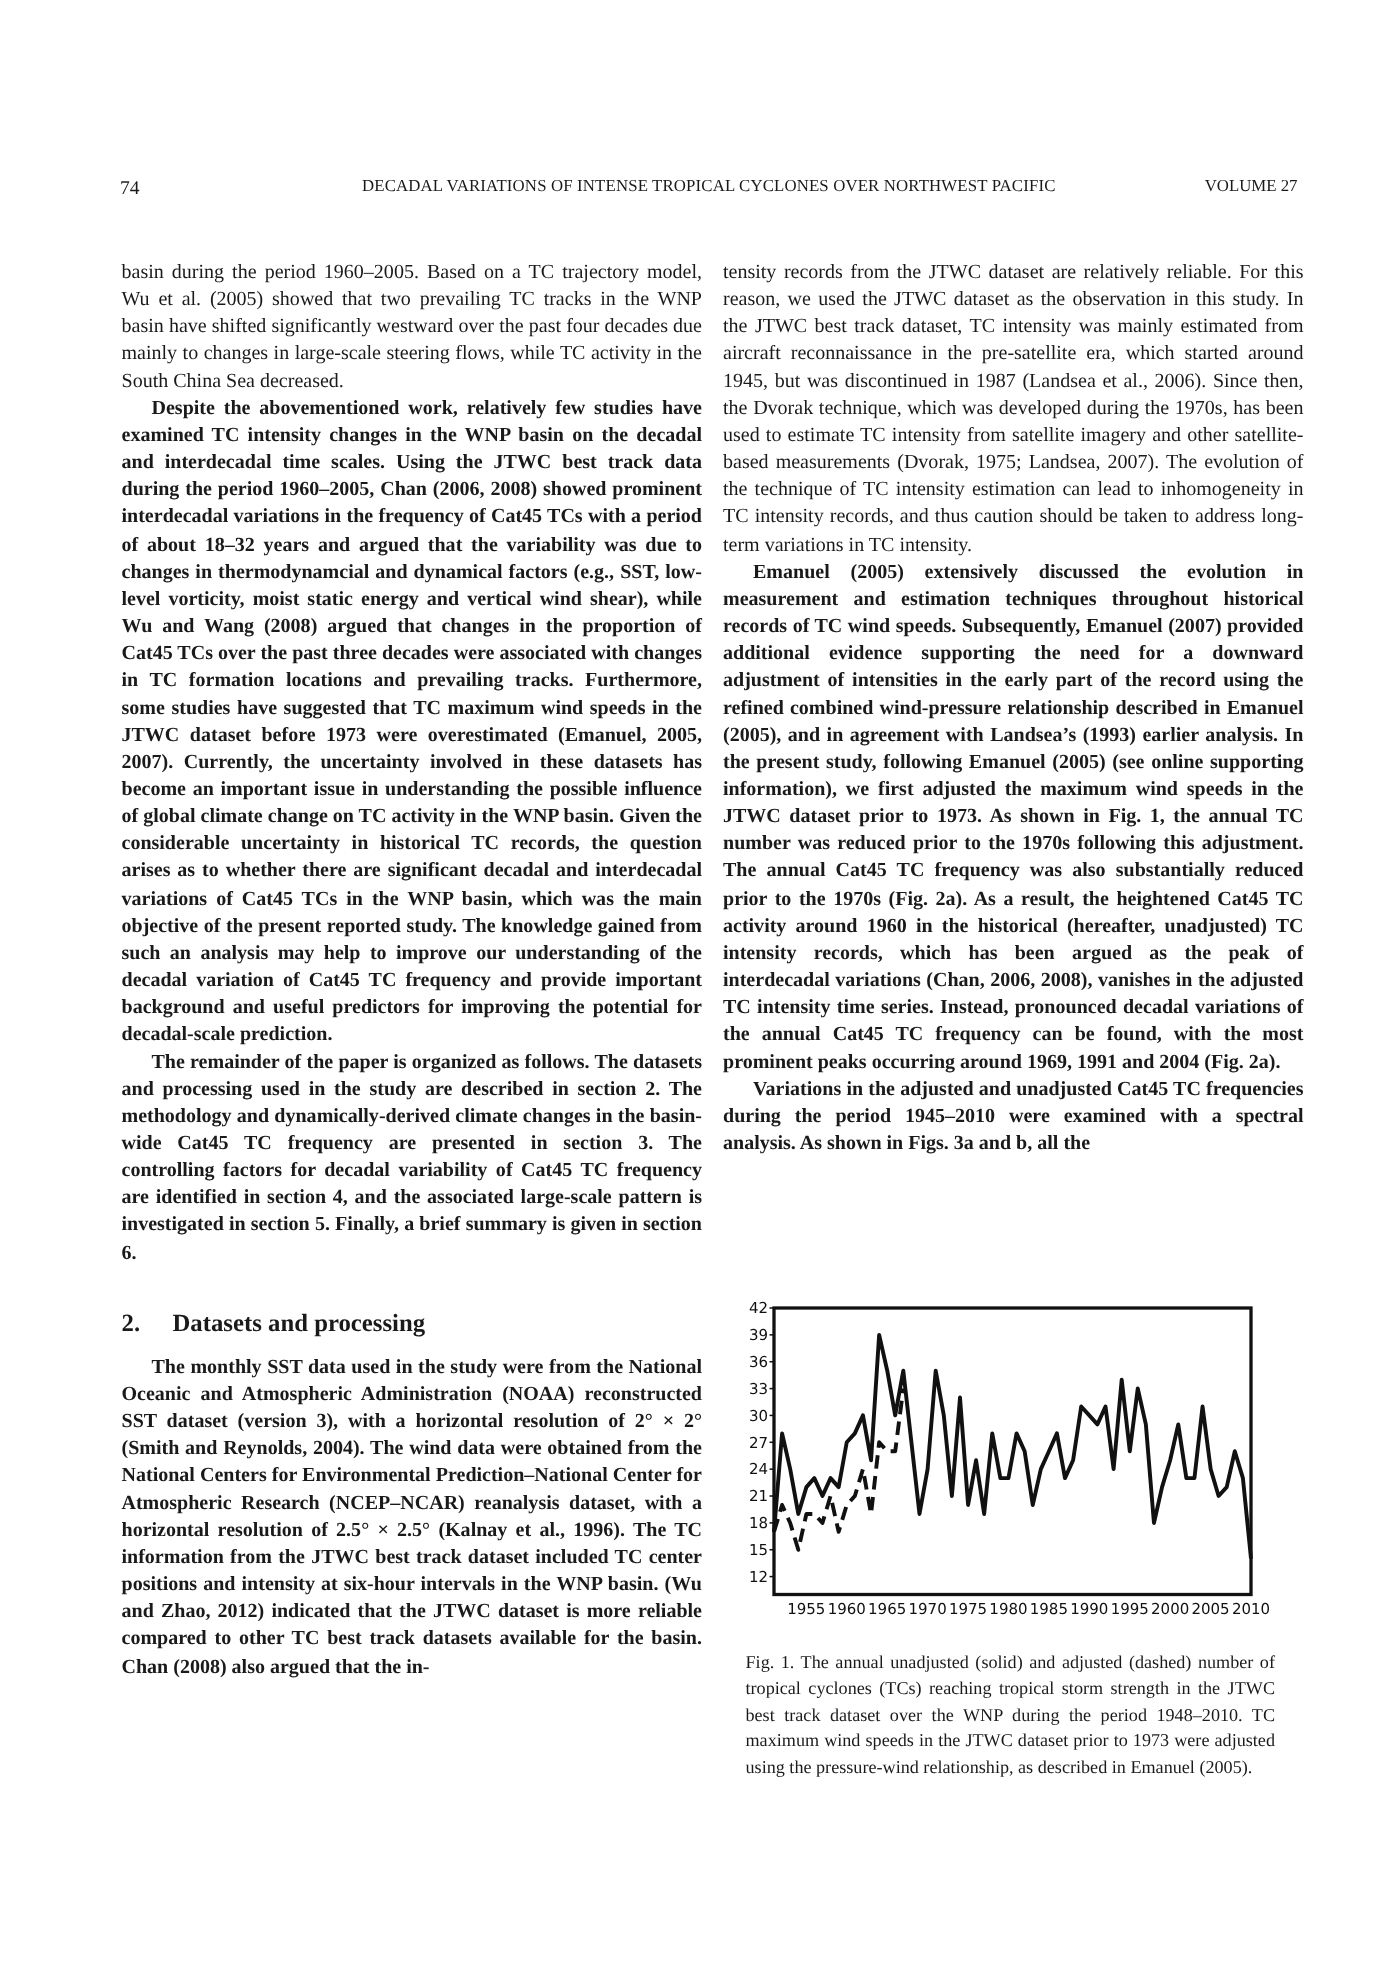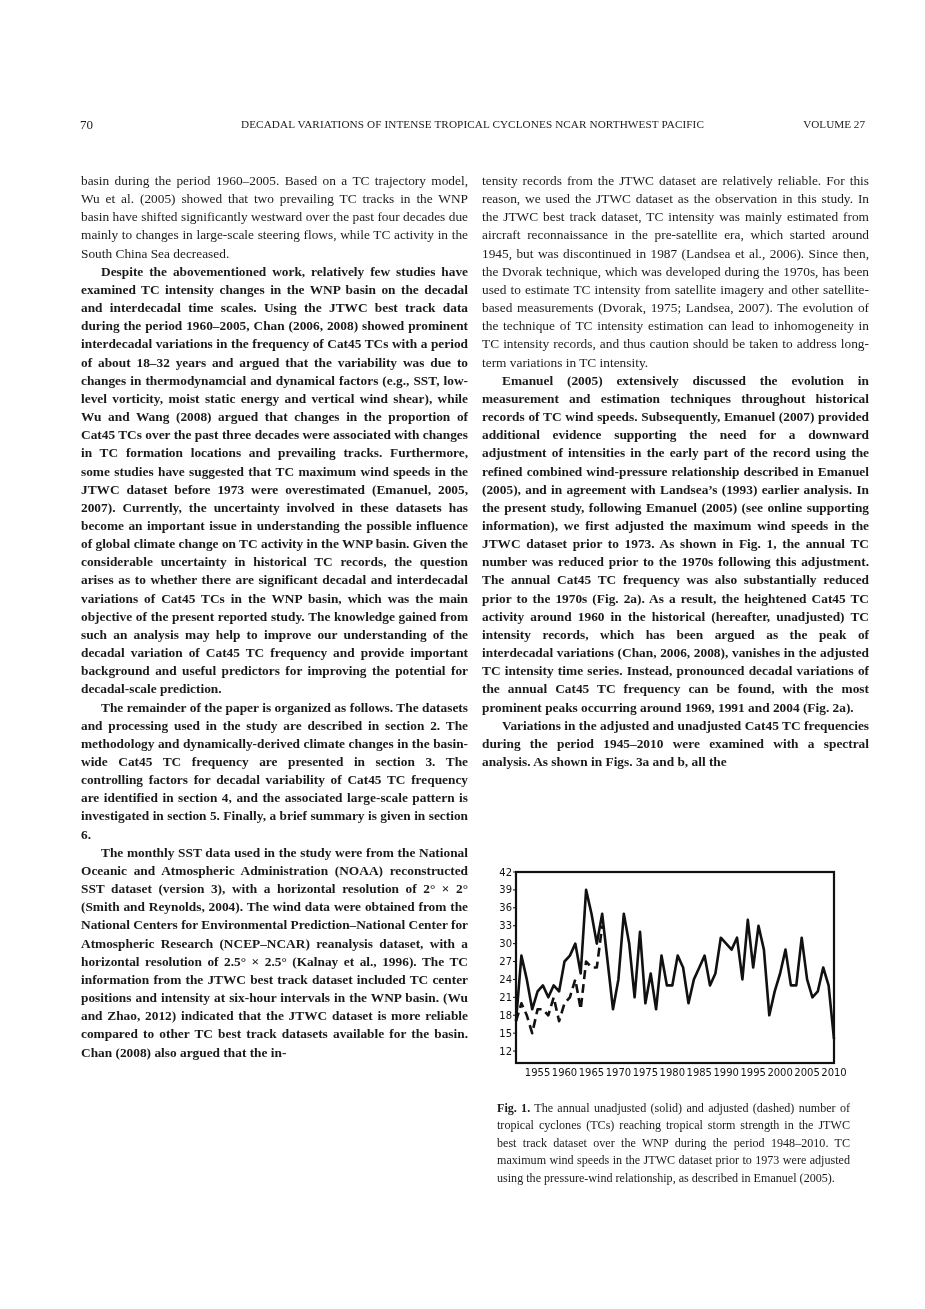--- a/index.html
+++ b/index.html
@@ -15,36 +15,39 @@
   .col.left { left: 81px; }
   .col.right { left: 482px; }
   .col p { margin: 0; }
   .col p.indent { text-indent: 20px; font-weight: bold; }
   .section-heading { font-weight: bold; font-size: 16.5px; margin: 28px 0 10px 0; line-height: 20px; text-align: left; }
   .section-heading .num { display: inline-block; width: 34px; }
   .figure { position: absolute; left: 490px; top: 862px; width: 370px; height: 220px; }
   .figure svg { display: block; }
   .caption { position: absolute; left: 497px; top: 1100px; width: 353px; font-size: 12.1px;
              line-height: 17.4px; text-align: justify; }
-  .caption b { font-weight: bold; }
+  .caption b { font-weight: normal; }
   .tick-label { font-family: "DejaVu Sans", "Liberation Sans", sans-serif; font-size: 10px; fill: #111; }
 </style>
 </head>
 <body>
 
 <div class="running-head">
-  <span class="pg">70</span>
-  <span class="title">DECADAL VARIATIONS OF INTENSE TROPICAL CYCLONES NCAR NORTHWEST PACIFIC</span>
+  <span class="pg">74</span>
+  <span class="title">DECADAL VARIATIONS OF INTENSE TROPICAL CYCLONES OVER NORTHWEST PACIFIC</span>
   <span class="vol">VOLUME 27</span>
 </div>
 
 <div class="col left">
   <p>basin during the period 1960–2005. Based on a TC trajectory model, Wu et al. (2005) showed that two prevailing TC tracks in the WNP basin have shifted significantly westward over the past four decades due mainly to changes in large-scale steering flows, while TC activity in the South China Sea decreased.</p>
   <p class="indent">Despite the abovementioned work, relatively few studies have examined TC intensity changes in the WNP basin on the decadal and interdecadal time scales. Using the JTWC best track data during the period 1960–2005, Chan (2006, 2008) showed prominent interdecadal variations in the frequency of Cat45 TCs with a period of about 18–32 years and argued that the variability was due to changes in thermodynamcial and dynamical factors (e.g., SST, low-level vorticity, moist static energy and vertical wind shear), while Wu and Wang (2008) argued that changes in the proportion of Cat45 TCs over the past three decades were associated with changes in TC formation locations and prevailing tracks. Furthermore, some studies have suggested that TC maximum wind speeds in the JTWC dataset before 1973 were overestimated (Emanuel, 2005, 2007). Currently, the uncertainty involved in these datasets has become an important issue in understanding the possible influence of global climate change on TC activity in the WNP basin. Given the considerable uncertainty in historical TC records, the question arises as to whether there are significant decadal and interdecadal variations of Cat45 TCs in the WNP basin, which was the main objective of the present reported study. The knowledge gained from such an analysis may help to improve our understanding of the decadal variation of Cat45 TC frequency and provide important background and useful predictors for improving the potential for decadal-scale prediction.</p>
   <p class="indent">The remainder of the paper is organized as follows. The datasets and processing used in the study are described in section 2. The methodology and dynamically-derived climate changes in the basin-wide Cat45 TC frequency are presented in section 3. The controlling factors for decadal variability of Cat45 TC frequency are identified in section 4, and the associated large-scale pattern is investigated in section 5. Finally, a brief summary is given in section 6.</p>
+  <div class="section-heading">
+    <span class="num">2.</span><span>Datasets and processing</span>
+  </div>
   <p class="indent">The monthly SST data used in the study were from the National Oceanic and Atmospheric Administration (NOAA) reconstructed SST dataset (version 3), with a horizontal resolution of 2° × 2° (Smith and Reynolds, 2004). The wind data were obtained from the National Centers for Environmental Prediction–National Center for Atmospheric Research (NCEP–NCAR) reanalysis dataset, with a horizontal resolution of 2.5° × 2.5° (Kalnay et al., 1996). The TC information from the JTWC best track dataset included TC center positions and intensity at six-hour intervals in the WNP basin. (Wu and Zhao, 2012) indicated that the JTWC dataset is more reliable compared to other TC best track datasets available for the basin. Chan (2008) also argued that the in-</p>
 </div>
 
 <div class="col right">
   <p>tensity records from the JTWC dataset are relatively reliable. For this reason, we used the JTWC dataset as the observation in this study. In the JTWC best track dataset, TC intensity was mainly estimated from aircraft reconnaissance in the pre-satellite era, which started around 1945, but was discontinued in 1987 (Landsea et al., 2006). Since then, the Dvorak technique, which was developed during the 1970s, has been used to estimate TC intensity from satellite imagery and other satellite-based measurements (Dvorak, 1975; Landsea, 2007). The evolution of the technique of TC intensity estimation can lead to inhomogeneity in TC intensity records, and thus caution should be taken to address long-term variations in TC intensity.</p>
   <p class="indent">Emanuel (2005) extensively discussed the evolution in measurement and estimation techniques throughout historical records of TC wind speeds. Subsequently, Emanuel (2007) provided additional evidence supporting the need for a downward adjustment of intensities in the early part of the record using the refined combined wind-pressure relationship described in Emanuel (2005), and in agreement with Landsea’s (1993) earlier analysis. In the present study, following Emanuel (2005) (see online supporting information), we first adjusted the maximum wind speeds in the JTWC dataset prior to 1973. As shown in Fig. 1, the annual TC number was reduced prior to the 1970s following this adjustment. The annual Cat45 TC frequency was also substantially reduced prior to the 1970s (Fig. 2a). As a result, the heightened Cat45 TC activity around 1960 in the historical (hereafter, unadjusted) TC intensity records, which has been argued as the peak of interdecadal variations (Chan, 2006, 2008), vanishes in the adjusted TC intensity time series. Instead, pronounced decadal variations of the annual Cat45 TC frequency can be found, with the most prominent peaks occurring around 1969, 1991 and 2004 (Fig. 2a).</p>
   <p class="indent">Variations in the adjusted and unadjusted Cat45 TC frequencies during the period 1945–2010 were examined with a spectral analysis. As shown in Figs. 3a and b, all the</p>
 </div>
 
 <div class="figure">

